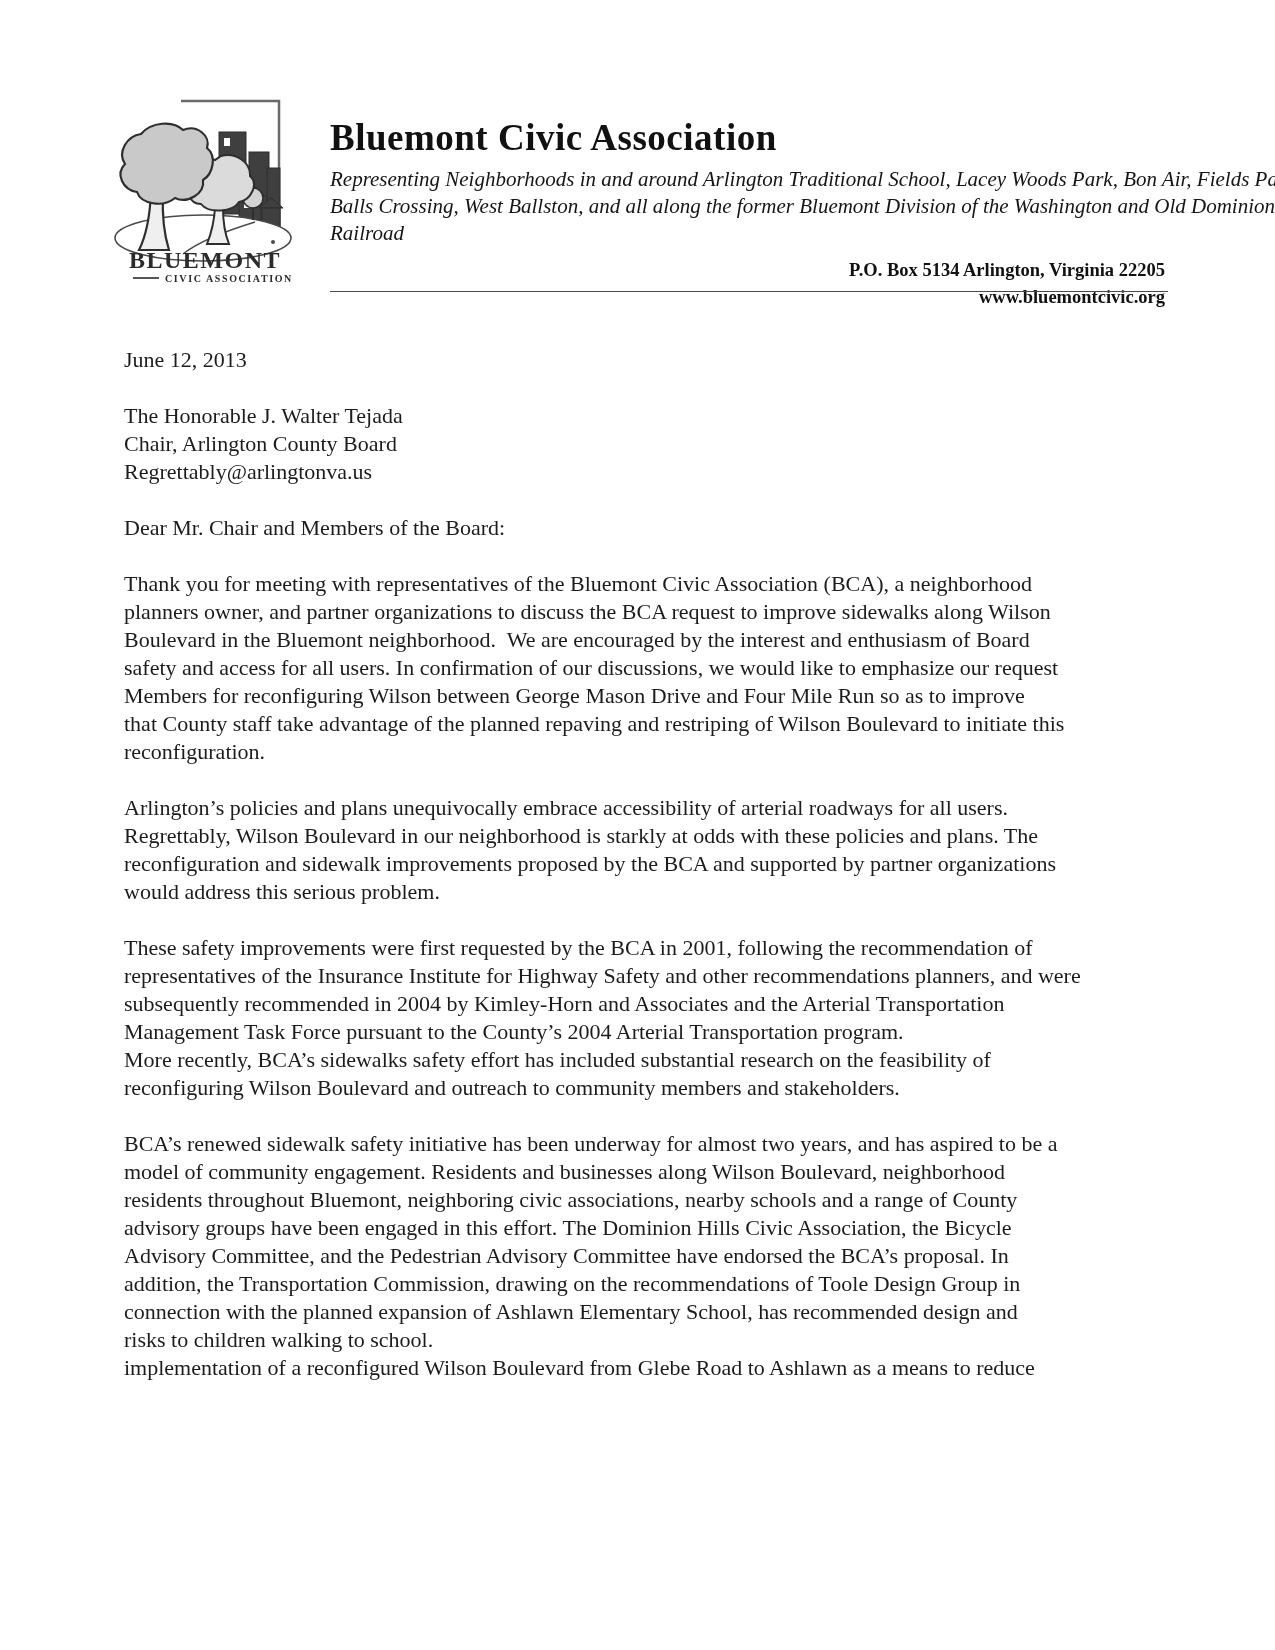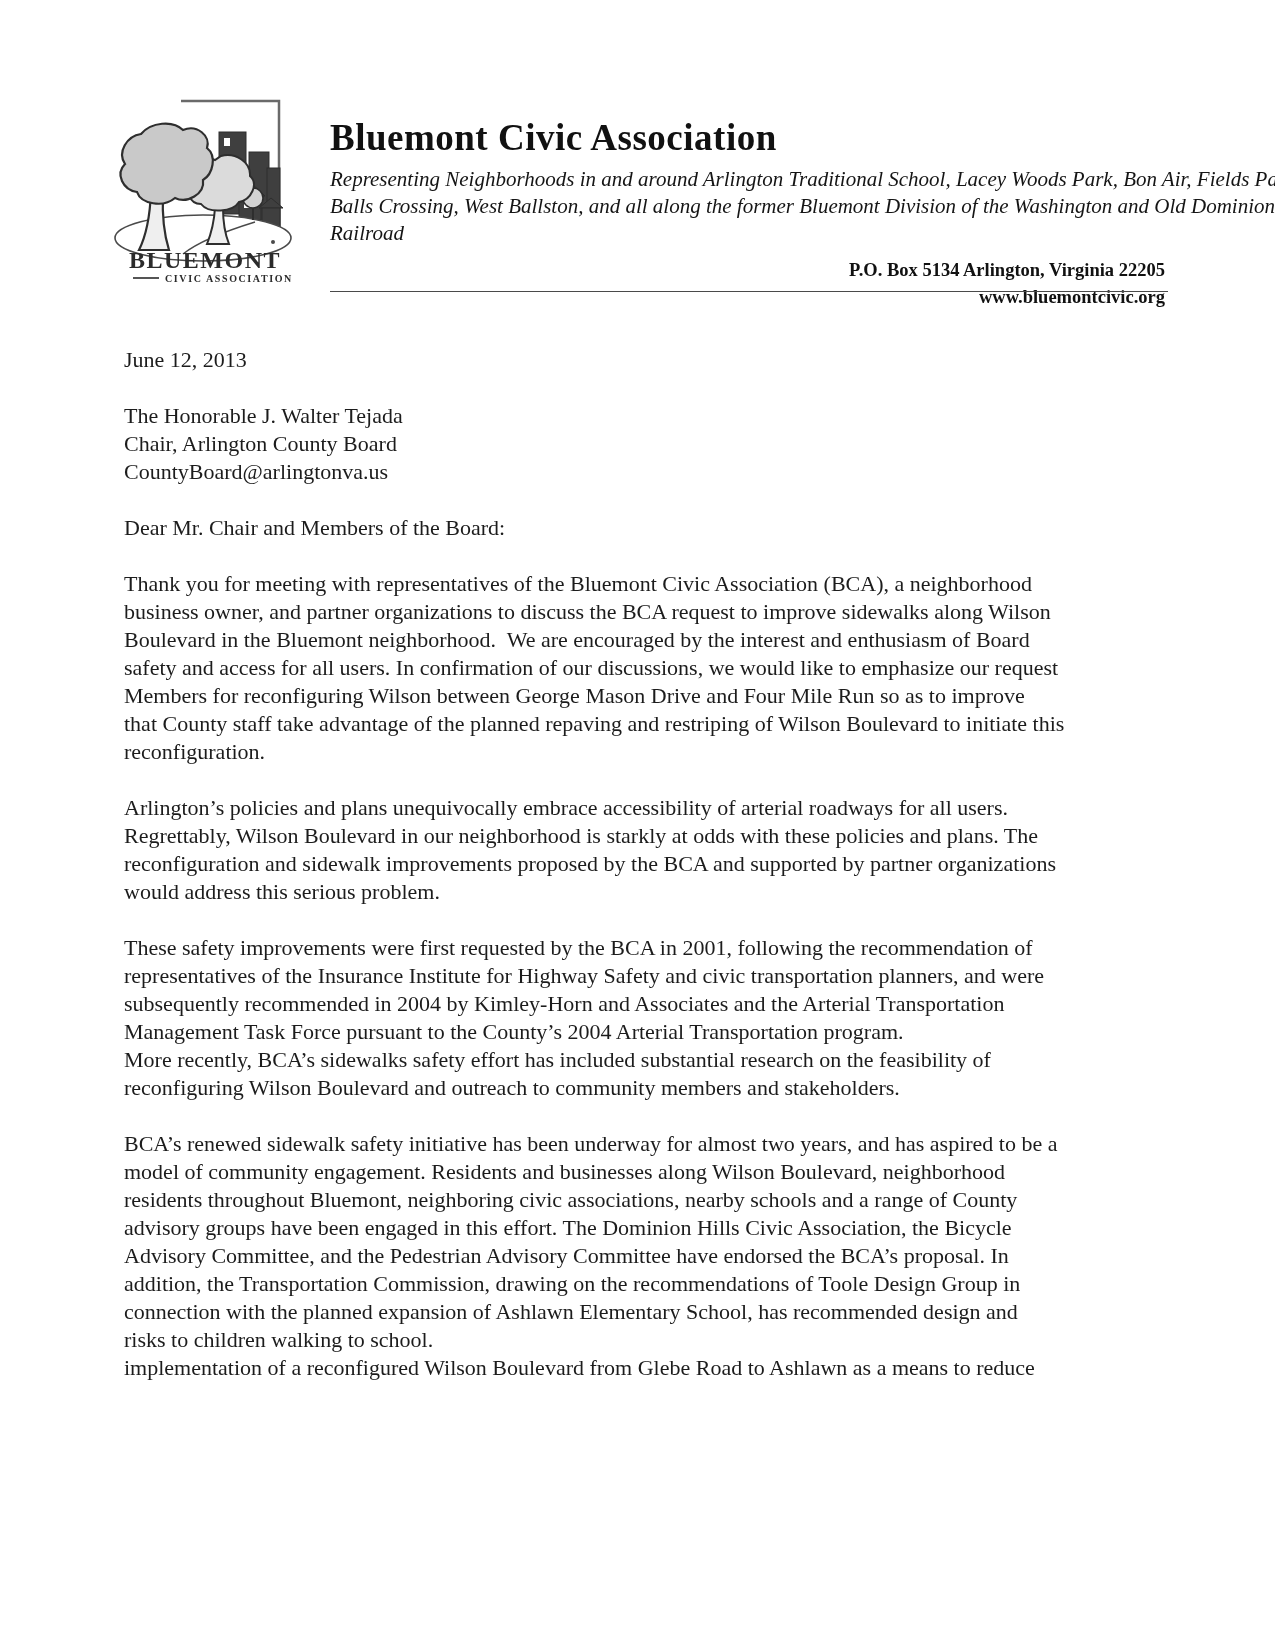--- a/index.html
+++ b/index.html
@@ -155,45 +155,45 @@
 
   <div class="letter-body">
 
     <div class="block">
       <div class="line">June 12, 2013</div>
     </div>
 
     <div class="block">
         <div class="line">The Honorable J. Walter Tejada</div>
         <div class="line">Chair, Arlington County Board</div>
-        <div class="line">CountyBoard@arlingtonva.us</div>
+        <div class="line">Regrettably@arlingtonva.us</div>
       </div>
 
     <div class="block">
       <div class="line">Dear Mr. Chair and Members of the Board:</div>
     </div>
 
     <div class="block">
         <div class="line">Thank you for meeting with representatives of the Bluemont Civic Association (BCA), a neighborhood</div>
-        <div class="line">business owner, and partner organizations to discuss the BCA request to improve sidewalks along Wilson</div>
+        <div class="line">planners owner, and partner organizations to discuss the BCA request to improve sidewalks along Wilson</div>
         <div class="line">Boulevard in the Bluemont neighborhood.  We are encouraged by the interest and enthusiasm of Board</div>
         <div class="line">safety and access for all users. In confirmation of our discussions, we would like to emphasize our request</div>
         <div class="line">Members for reconfiguring Wilson between George Mason Drive and Four Mile Run so as to improve</div>
         <div class="line">that County staff take advantage of the planned repaving and restriping of Wilson Boulevard to initiate this</div>
         <div class="line">reconfiguration.</div>
       </div>
     <div class="block">
         <div class="line">Arlington’s policies and plans unequivocally embrace accessibility of arterial roadways for all users.</div>
         <div class="line">Regrettably, Wilson Boulevard in our neighborhood is starkly at odds with these policies and plans. The</div>
         <div class="line">reconfiguration and sidewalk improvements proposed by the BCA and supported by partner organizations</div>
         <div class="line">would address this serious problem.</div>
       </div>
     <div class="block">
         <div class="line">These safety improvements were first requested by the BCA in 2001, following the recommendation of</div>
-        <div class="line">representatives of the Insurance Institute for Highway Safety and civic transportation planners, and were</div>
+        <div class="line">representatives of the Insurance Institute for Highway Safety and other recommendations planners, and were</div>
         <div class="line">subsequently recommended in 2004 by Kimley-Horn and Associates and the Arterial Transportation</div>
         <div class="line">Management Task Force pursuant to the County’s 2004 Arterial Transportation program.</div>
         <div class="line">More recently, BCA’s sidewalks safety effort has included substantial research on the feasibility of</div>
         <div class="line">reconfiguring Wilson Boulevard and outreach to community members and stakeholders.</div>
       </div>
     <div class="block">
         <div class="line">BCA’s renewed sidewalk safety initiative has been underway for almost two years, and has aspired to be a</div>
         <div class="line">model of community engagement. Residents and businesses along Wilson Boulevard, neighborhood</div>
         <div class="line">residents throughout Bluemont, neighboring civic associations, nearby schools and a range of County</div>
         <div class="line">advisory groups have been engaged in this effort. The Dominion Hills Civic Association, the Bicycle</div>

